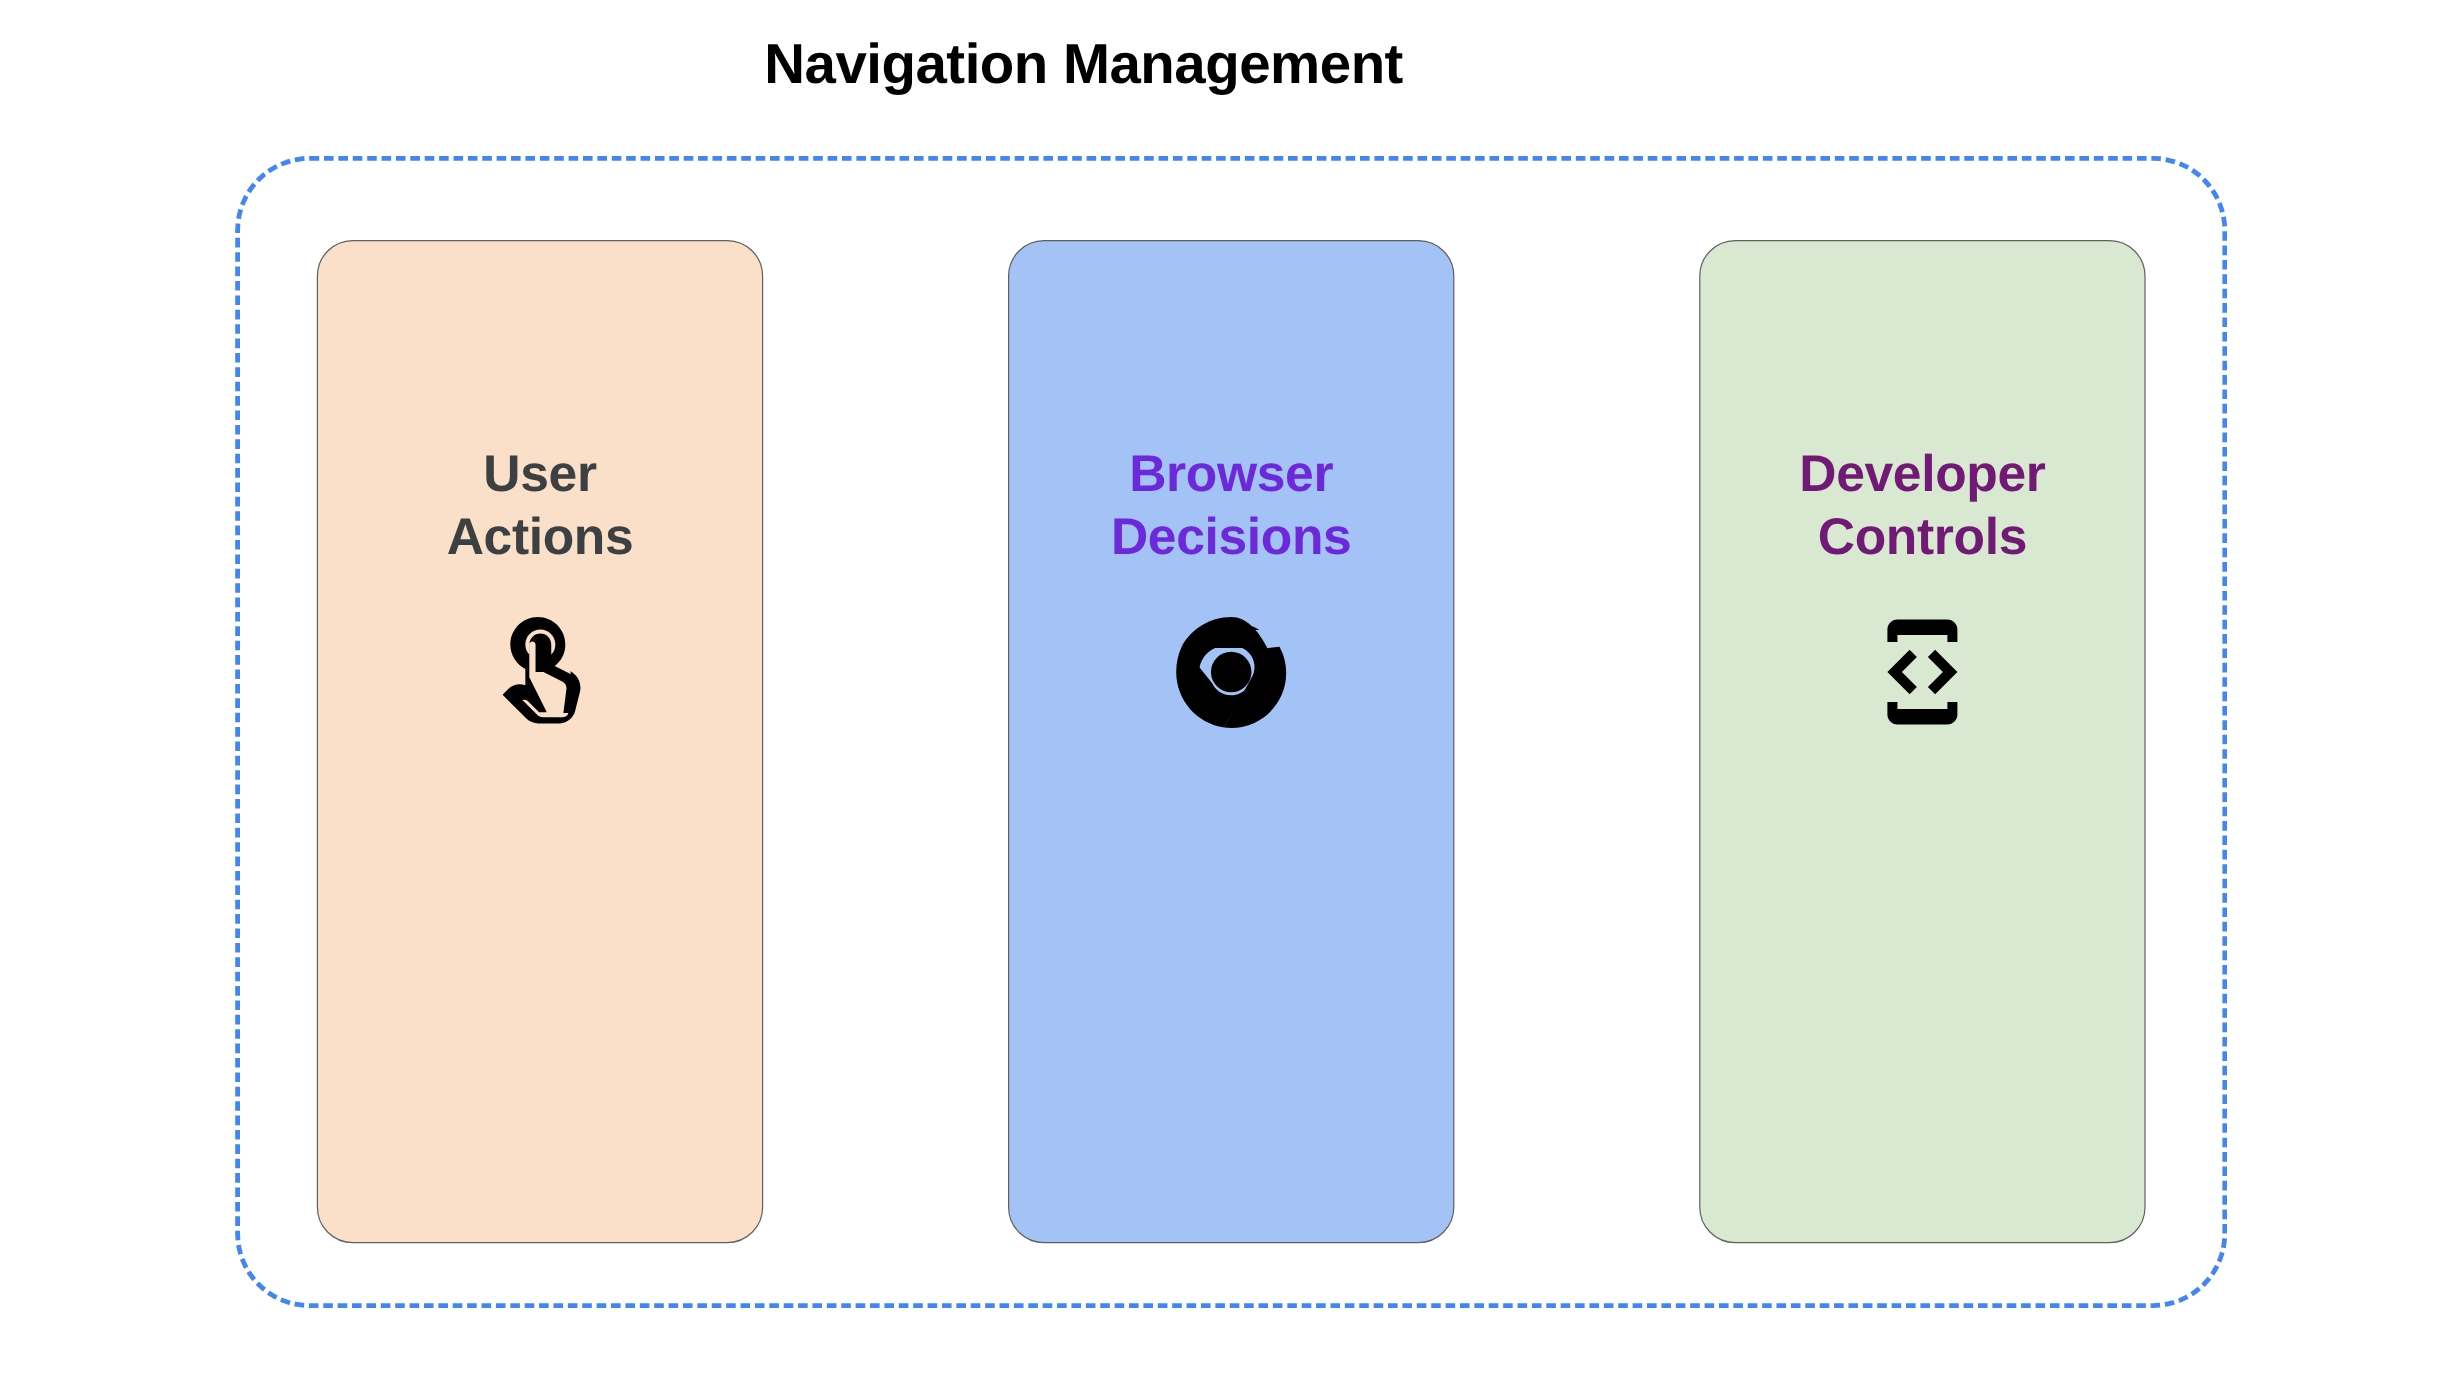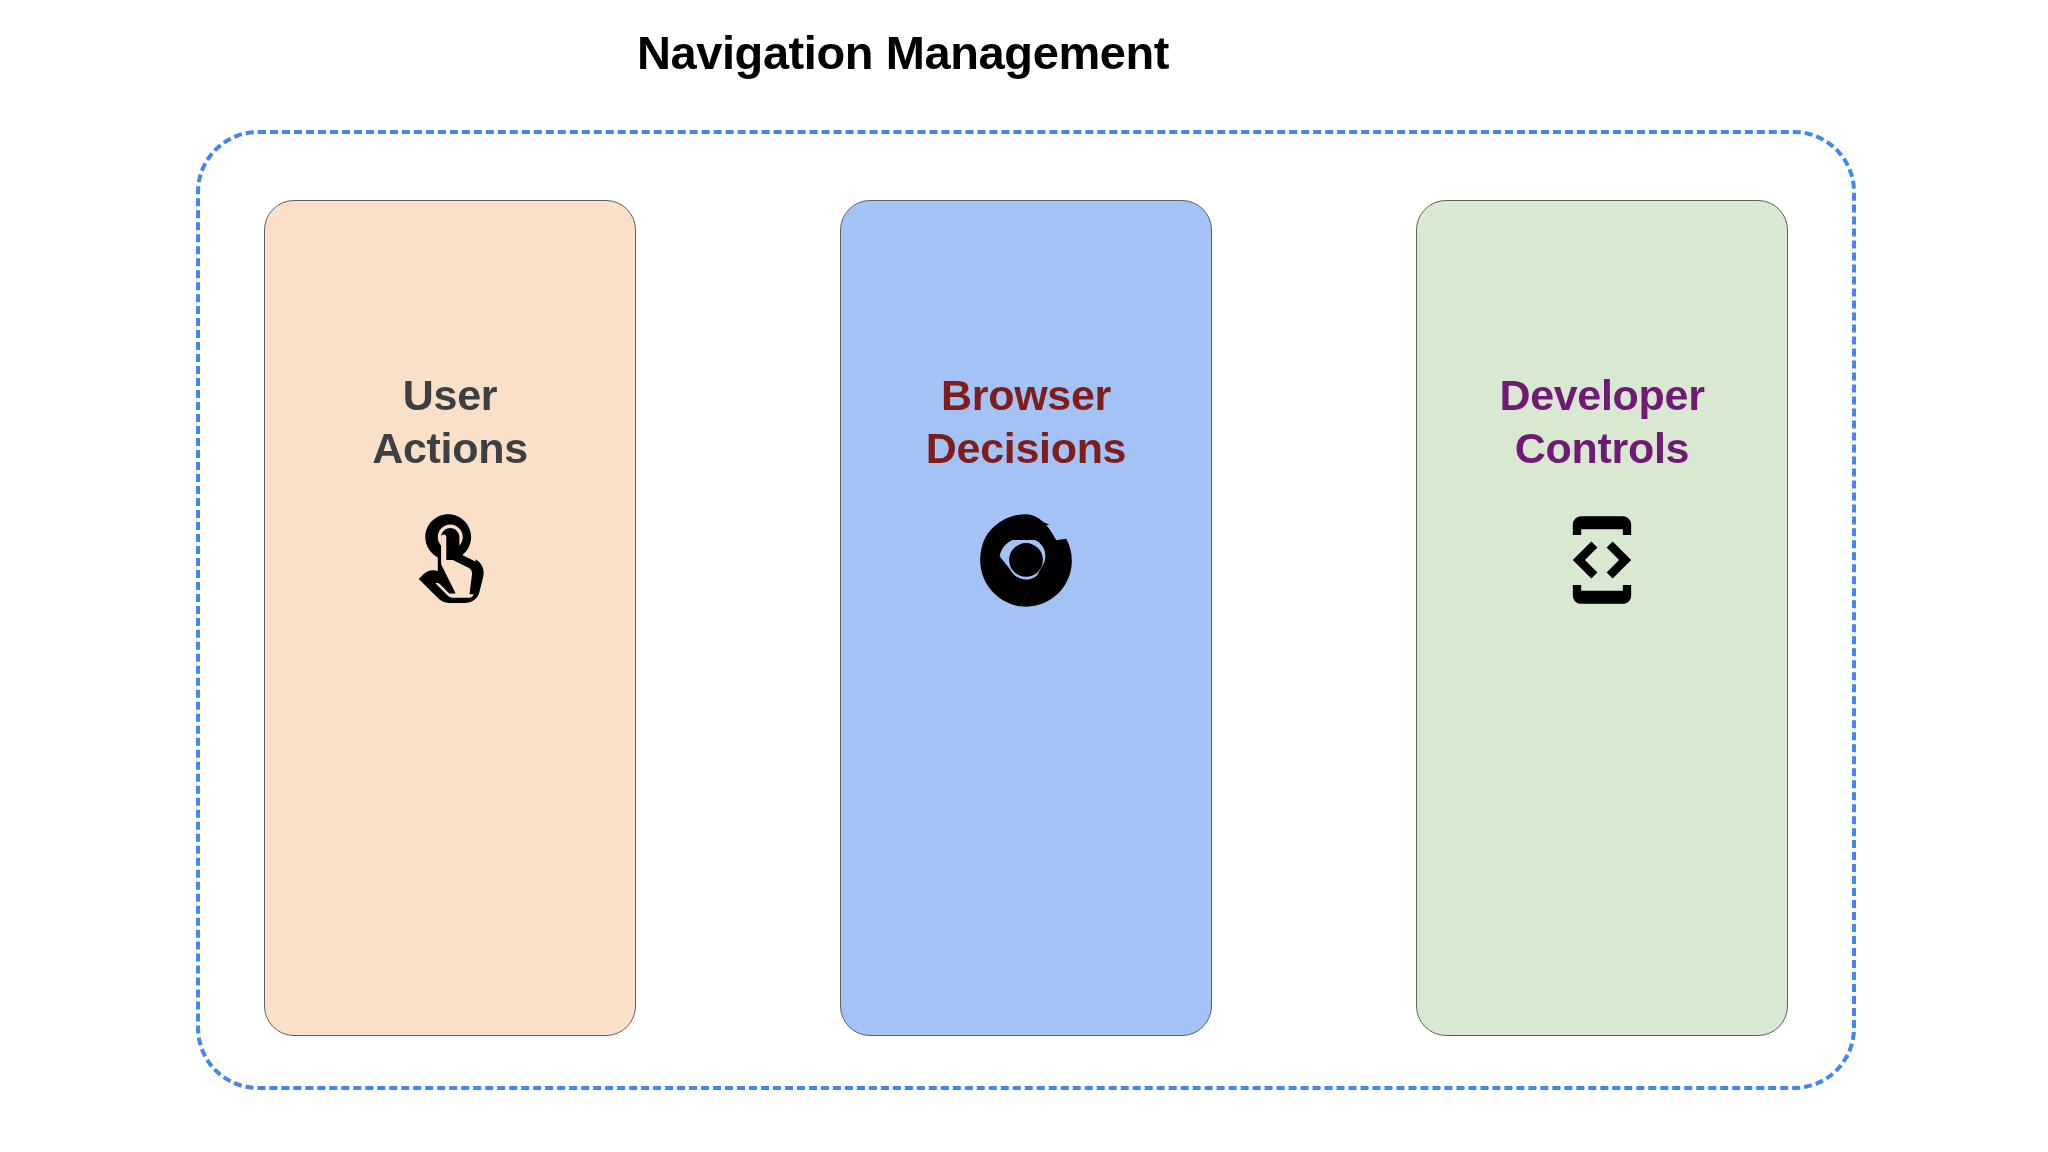--- a/index.html
+++ b/index.html
@@ -120,21 +120,21 @@
       <div class="card-label" style="color: rgb(60, 64, 67);">User
 Actions</div>
       <div class="card-icon" style="color: rgb(0, 0, 0);">
         <svg viewBox="0 0 24 24" xmlns="http://www.w3.org/2000/svg" aria-hidden="true">
           <path fill="currentColor" d="M18.19 12.44l-3.24-1.62c1.29-1 2.12-2.56 2.12-4.32 0-3.03-2.47-5.5-5.5-5.5s-5.5 2.47-5.5 5.5c0 2.13 1.22 3.98 3 4.89v3.26c-.37-.13-.74-.2-1.13-.2-.84 0-1.65.32-2.24.92l-1.18 1.19 4.7 4.7c.65.66 1.55 1.04 2.48 1.04h4.09c1.57 0 2.89-1.08 3.25-2.53l.94-3.76c.42-1.68-.39-3.41-1.93-4.18l-.02-.01M9.07 6.5c0-1.66 1.34-3 3-3s3 1.34 3 3c0 .8-.31 1.52-.82 2.06V6.5c0-1.21-.98-2.19-2.18-2.19S9.88 5.29 9.88 6.5v2.06c-.51-.54-.81-1.26-.81-2.06m8.61 13.71c-.12.49-.56.83-1.06.83h-4.09c-.39 0-.77-.16-1.05-.44l-3-3c.13-.04.26-.06.4-.06.27 0 .53.11.72.29l2.21 2.21h1.55l-3.5-7.01V6.5c0-.35.28-.62.62-.62.35 0 .63.27.63.62v5.5h1.58l3.76 1.88c.64.32.98 1.04.81 1.74l-.58 4.59Z"></path>
         </svg>
       </div>
     </div>
 
     <div class="card" id="card-1" style="background: rgb(163, 194, 245); border-color: rgb(96, 96, 92);">
-      <div class="card-label" style="color: #7f1d1d;">Browser
+      <div class="card-label" style="color: #6d28d9;">Browser
 Decisions</div>
       <div class="card-icon" style="color: rgb(0, 0, 0);">
         <svg viewBox="0 0 48 48" xmlns="http://www.w3.org/2000/svg" aria-hidden="true">
           <g fill="currentColor">
             <path d="M24 2C15.6 2 8.25 6.62 4.36 13.45l9.1 15.76C12.08 27.72 11.2 25.96 11.2 24c0-4.3 2.62-7.99 6.35-9.56h20.9C34.8 7.14 29.9 2 24 2Zm0 5.2h11.3C32.3 5.2 28.3 4.5 24 4.5c-3.2 0-6.2.7-8.9 1.95L24 7.2Z"></path>
             <path d="M4.36 13.45C2.86 16.58 2 20.19 2 24c0 11.3 8.34 20.65 19.2 22.2l9.1-15.77c-1.52 1.78-3.78 2.91-6.3 2.91-3.4 0-6.34-2.02-7.68-4.93L4.36 13.45Z"></path>
             <path d="M38.45 14.44H21.4c2.3-1.06 5.1-1.06 7.4.14 3.96 2.05 5.6 6.8 3.8 10.86l-11.4 20.76c.92.13 1.85.2 2.8.2 12.15 0 22-9.85 22-22 0-3.82-.98-7.42-2.7-10.55l-4.85.63Z"></path>
             <circle cx="24" cy="24" r="8.1"></circle>
           </g>
         </svg>

